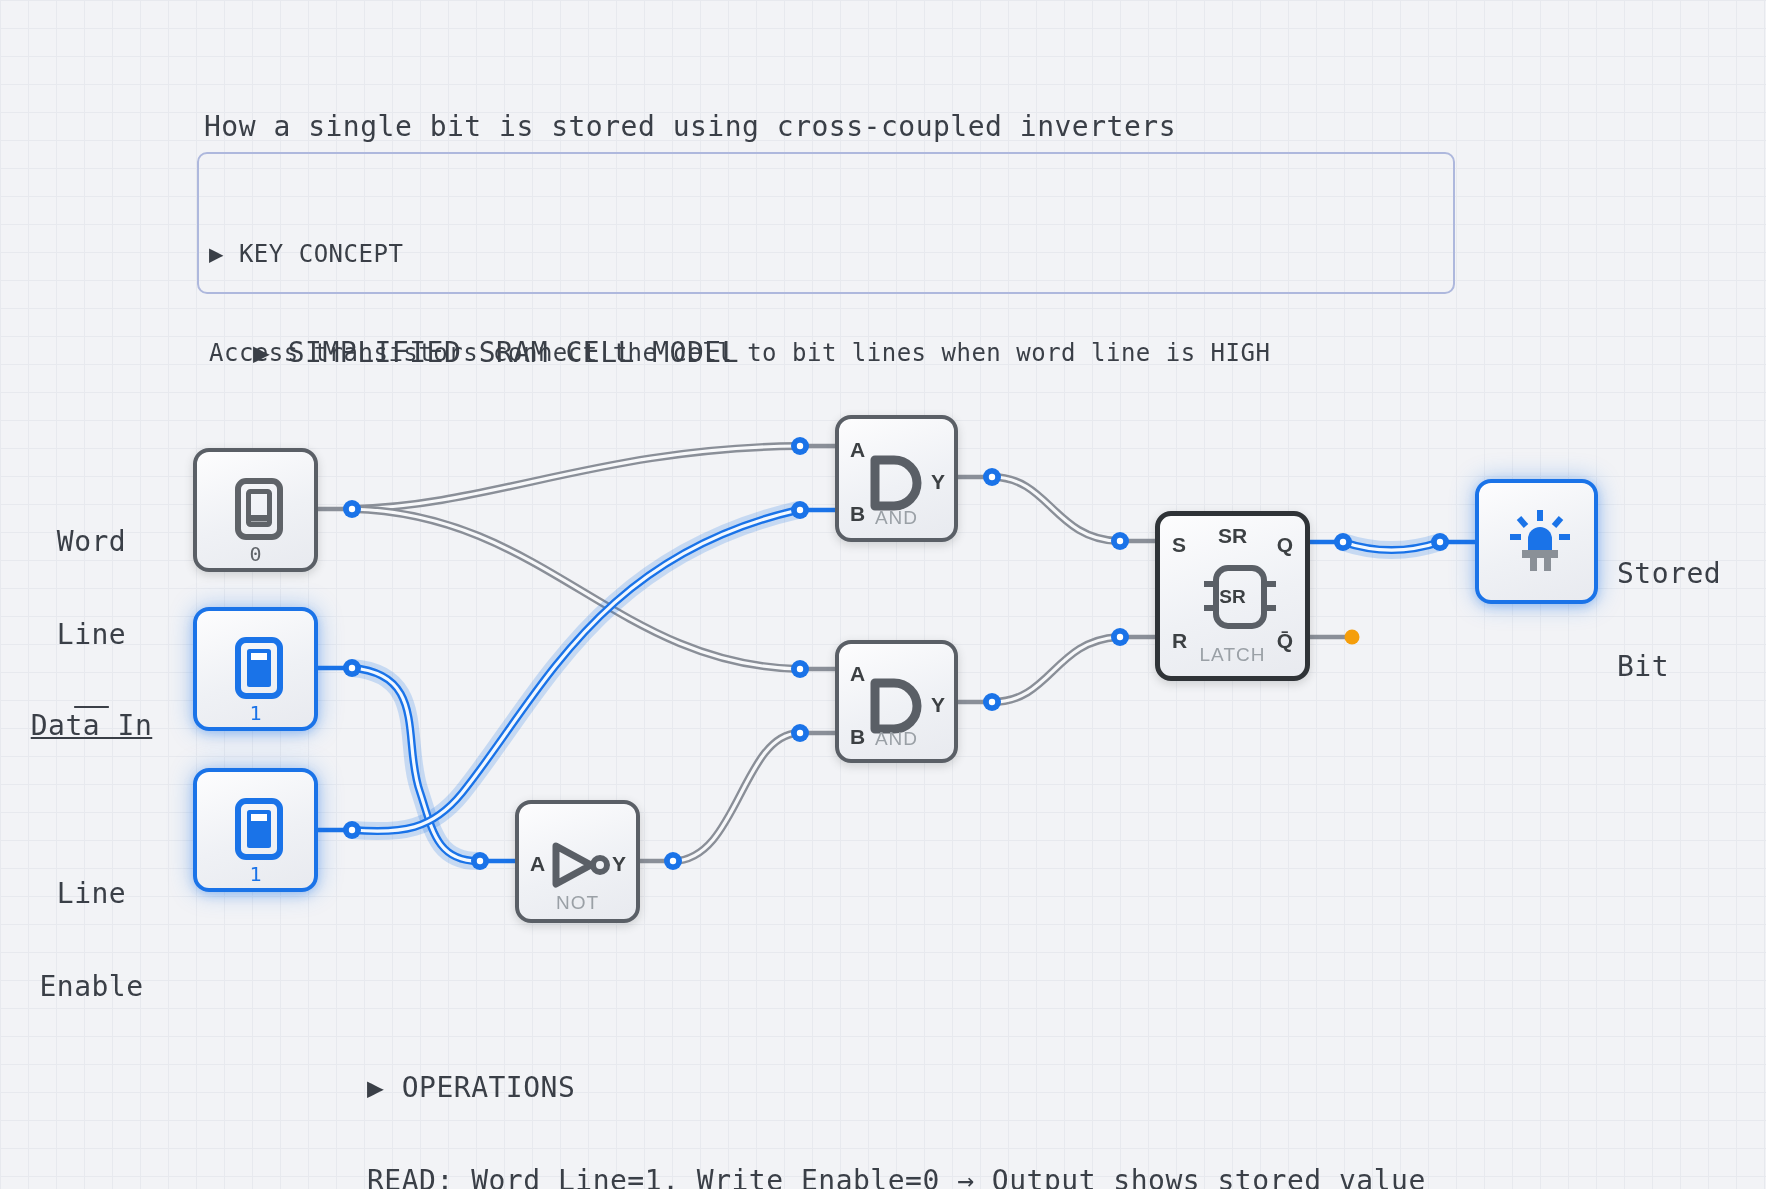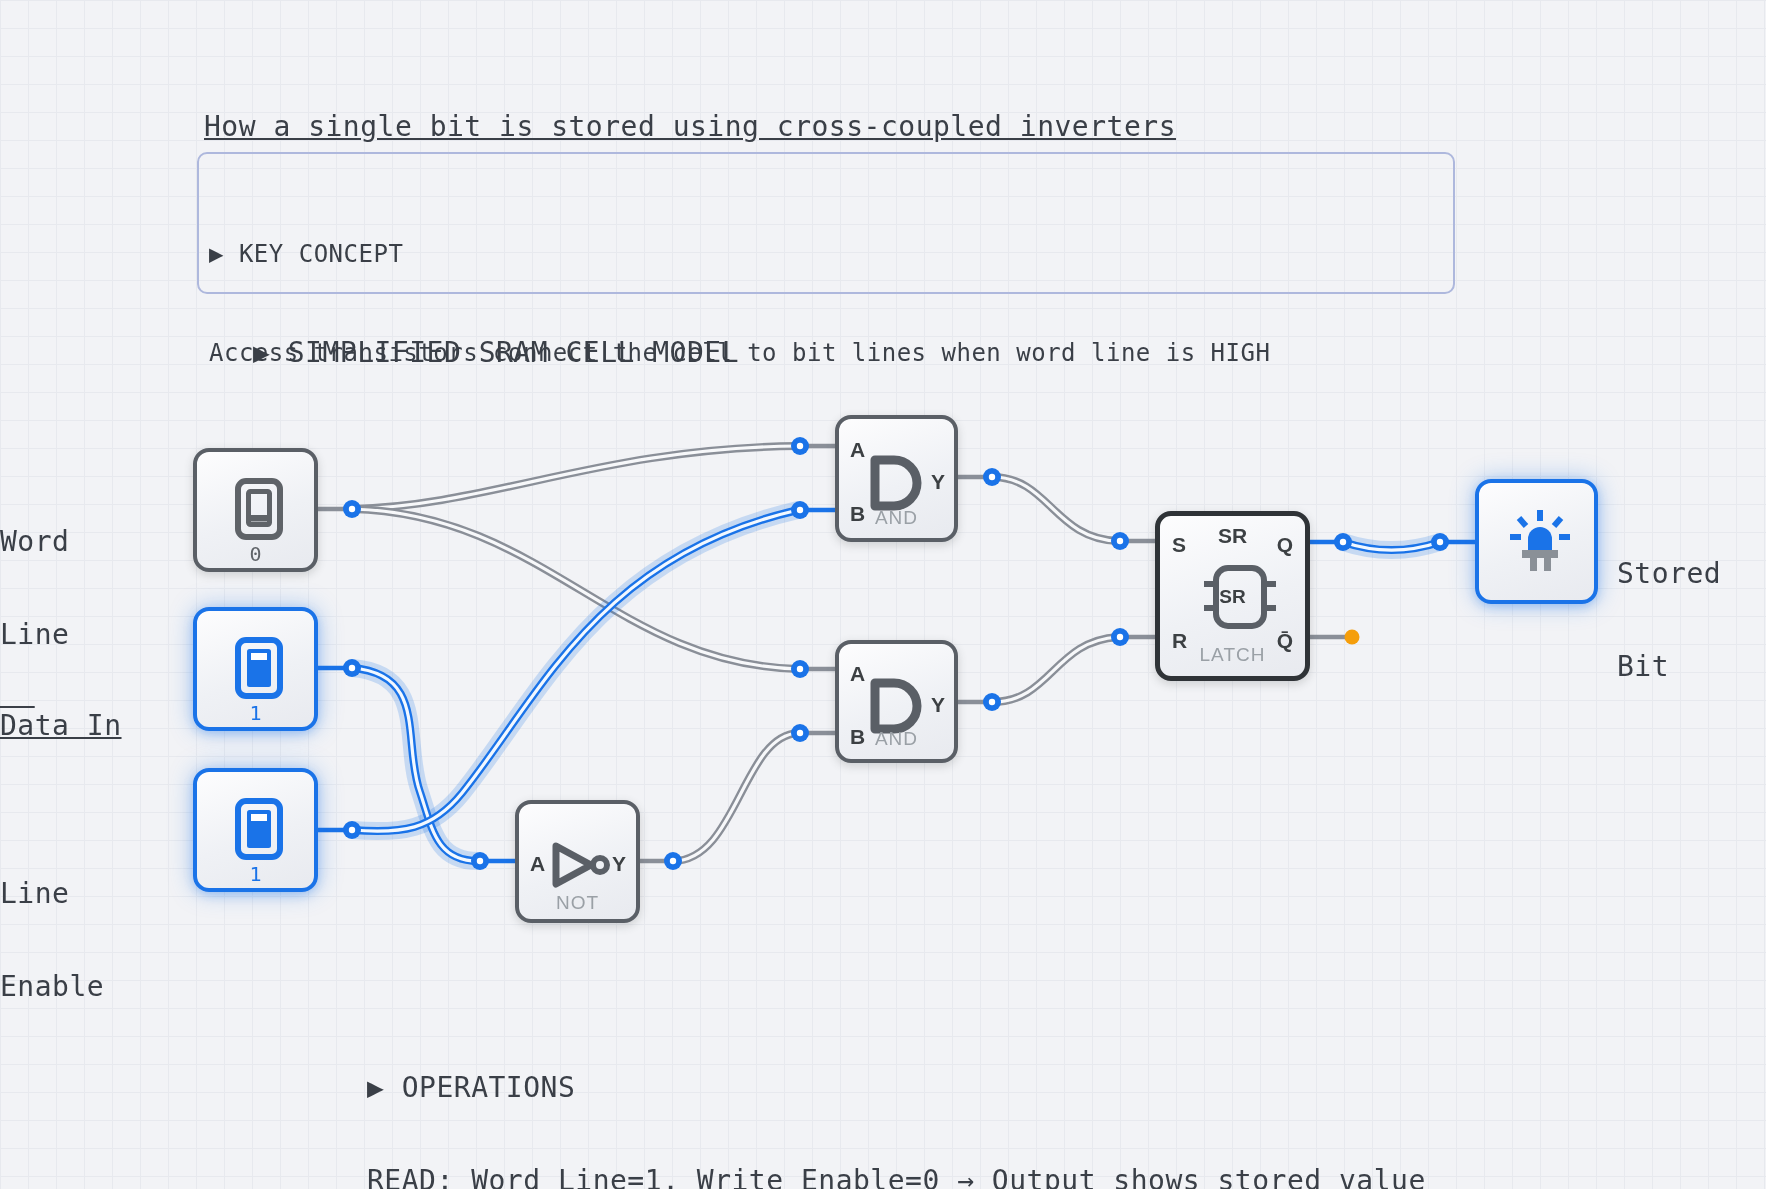--- a/index.html
+++ b/index.html
@@ -10,21 +10,21 @@
       linear-gradient(#e7e9ee 1px, transparent 1px),
       linear-gradient(90deg,#e7e9ee 1px, transparent 1px);
     background-size:28px 28px;
     font-family:"DejaVu Sans Mono","Liberation Mono",monospace;
     color:#3a3f47;
   }
   .abs{position:absolute;}
   .sans{font-family:"Liberation Sans","DejaVu Sans",sans-serif;}
 
   .title-block{left:204px;top:44px;font-size:28px;line-height:33px;font-weight:500;letter-spacing:.5px;white-space:pre;}
-  .subtitle{font-weight:400;text-decoration:underline;}
+  .subtitle{font-weight:400;}
 
   .key-box{
     left:197px;top:152px;width:1254px;height:138px;
     border:2px solid #aeb8dd;border-radius:10px;
   }
   .key-text{left:209px;top:172px;font-size:24px;line-height:33px;letter-spacing:.5px;white-space:pre;}
   .model-heading{left:209px;top:336px;font-size:28px;letter-spacing:.5px;white-space:pre;padding-left:44px;}
   .ops-block{left:367px;top:1010px;font-size:28px;line-height:31px;letter-spacing:.5px;white-space:pre;}
 
   .comp{
@@ -37,21 +37,21 @@
 
   .switch-value{position:absolute;left:0;right:0;top:90px;text-align:center;font-size:20px;font-weight:500;}
   .val-off{color:#5f6368;}
   .val-on{color:#1a73e8;}
 
   .pinlabel{position:absolute;font-size:21px;font-weight:600;color:#3c4043;}
   .typelabel{position:absolute;left:0;right:0;text-align:center;font-size:19px;color:#9aa0a6;letter-spacing:1px;font-weight:500;}
   .latch-title{position:absolute;left:0;right:0;top:8px;text-align:center;font-size:21px;font-weight:700;color:#3c4043;}
 
   .side-label{font-size:28px;line-height:31px;color:#3a3f47;letter-spacing:.5px;white-space:pre;}
-  .left-col{width:183px;text-align:left;}
+  .left-col{width:183px;text-align:center;}
 
   svg.layer{position:absolute;left:0;top:0;}
   .icon{position:absolute;}
 </style>
 </head>
 <body>
 
 <div class="abs title-block">
   <div class="subtitle">How a single bit is stored using cross-coupled inverters</div>
 </div>

